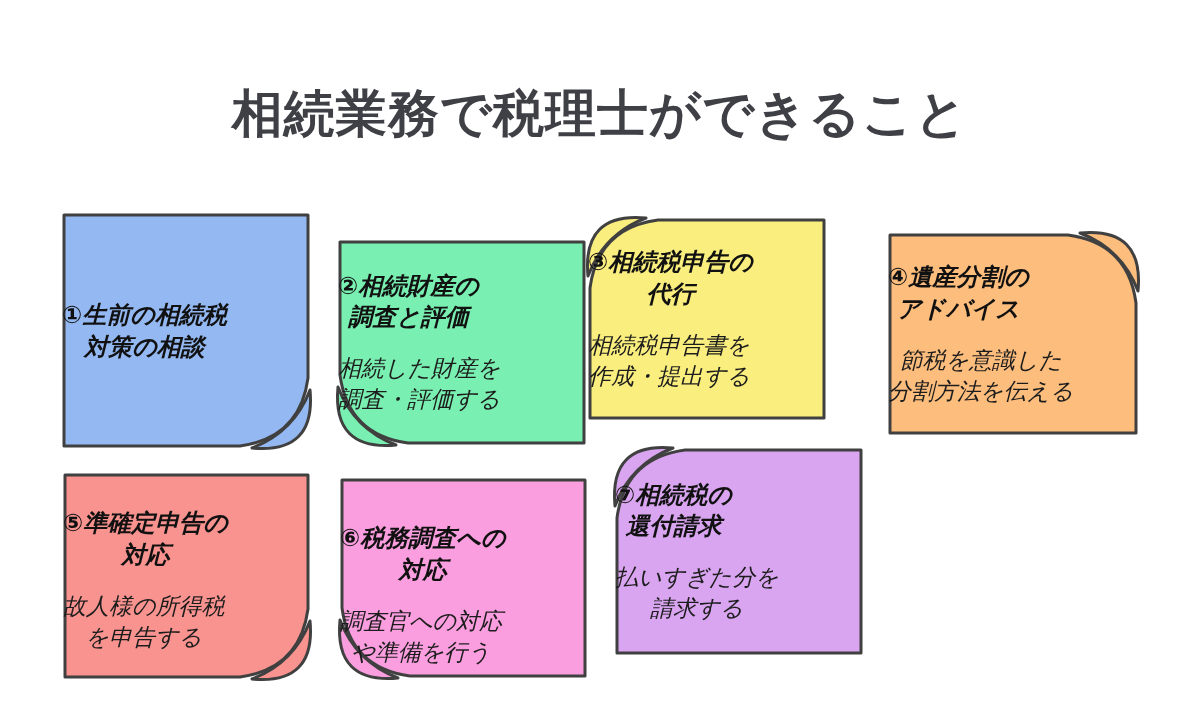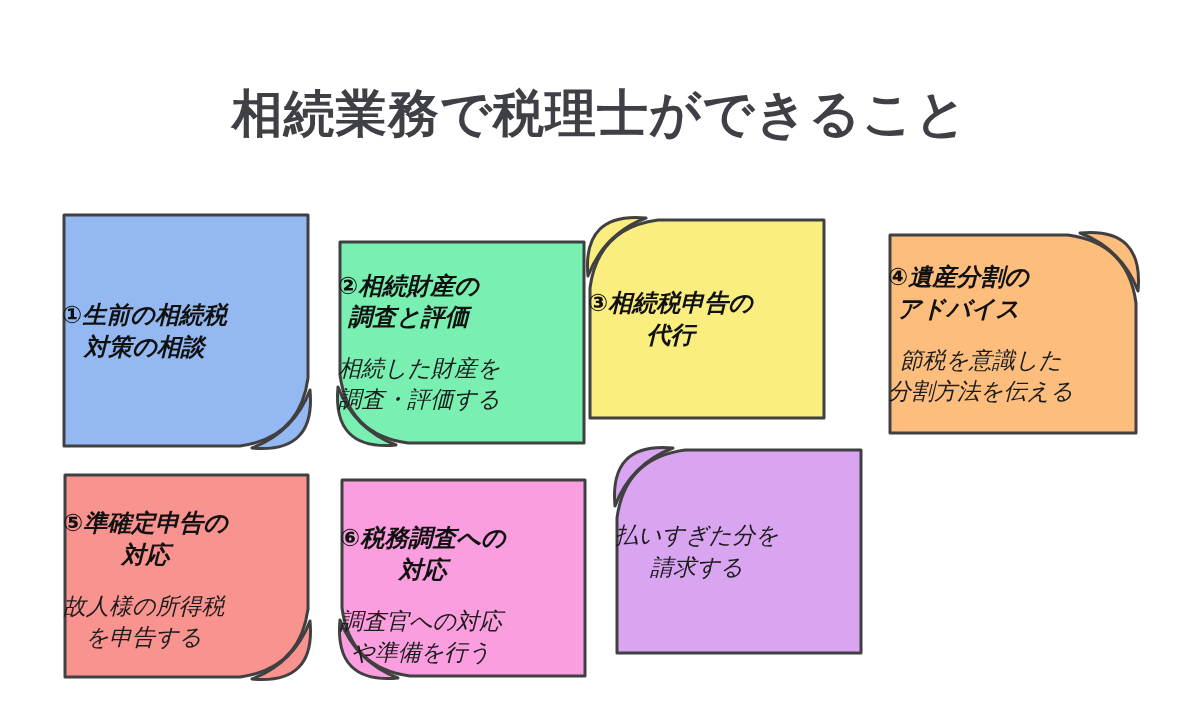--- a/index.html
+++ b/index.html
@@ -100,20 +100,22 @@
 </div>
 
 <div class="card card-3">
   <svg class="note-svg" width="238" height="202" viewBox="0 0 238 202">
     <path d="M 236,2 L 70,2 Q 10,10 2,70 L 2,200 L 236,200 Z" fill="#faee7f"></path>
     <path d="M 58,0 Q -6,-6 0,58 Q 16,16 58,0 Z" fill="#faee7f"></path>
   </svg>
   <div class="card-inner">
     <div class="card-title">③相続税申告の
 代行</div>
+    <div class="card-body">相続税申告書を
+作成・提出する</div>
   </div>
 </div>
 
 <div class="card card-4">
   <svg class="note-svg" width="250" height="202" viewBox="0 0 250 202">
     <path d="M 2,2 L 180,2 Q 240,10 248,70 L 248,200 L 2,200 Z" fill="#fcbd7d"></path>
     <path d="M 192,0 Q 256,-6 250,58 Q 234,16 192,0 Z" fill="#fcbd7d"></path>
   </svg>
   <div class="card-inner">
     <div class="card-title">④遺産分割の
@@ -148,16 +150,18 @@
 や準備を行う</div>
   </div>
 </div>
 
 <div class="card card-7">
   <svg class="note-svg" width="248" height="207" viewBox="0 0 248 207">
     <path d="M 246,2 L 70,2 Q 10,10 2,70 L 2,205 L 246,205 Z" fill="#d9a5f0"></path>
     <path d="M 58,0 Q -6,-6 0,58 Q 16,16 58,0 Z" fill="#d9a5f0"></path>
   </svg>
   <div class="card-inner">
+    <div class="card-title">⑦相続税の
+還付請求</div>
     <div class="card-body">払いすぎた分を
 請求する</div>
   </div>
 </div>
 
 </body></html>

